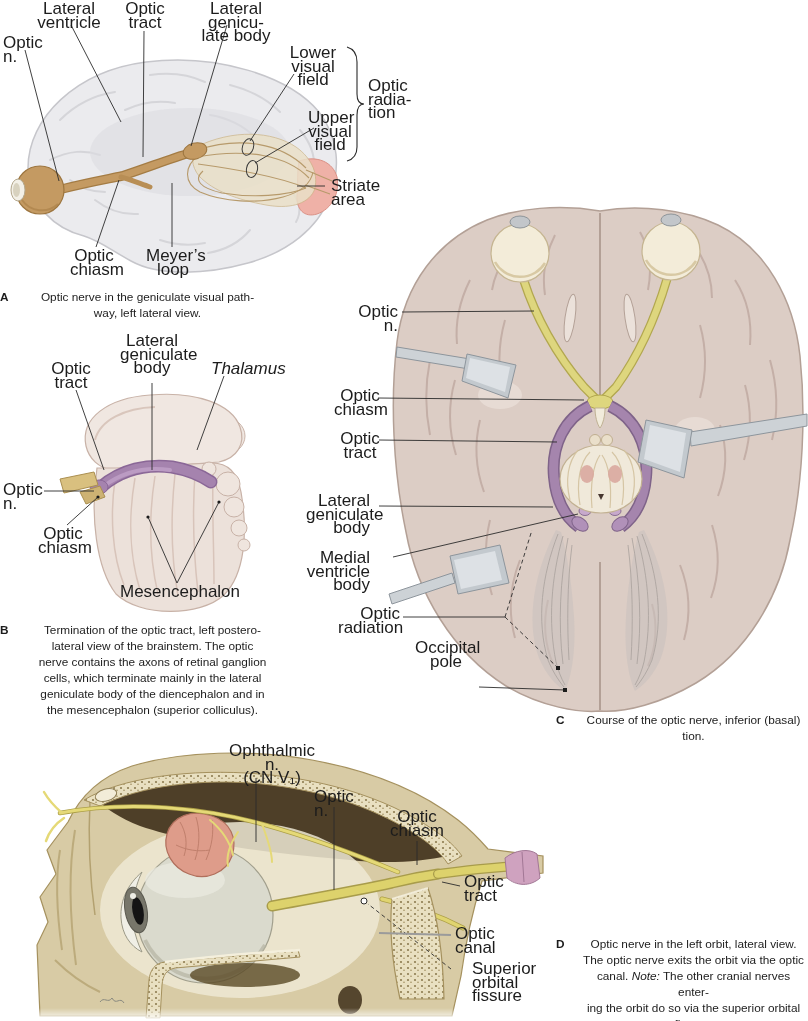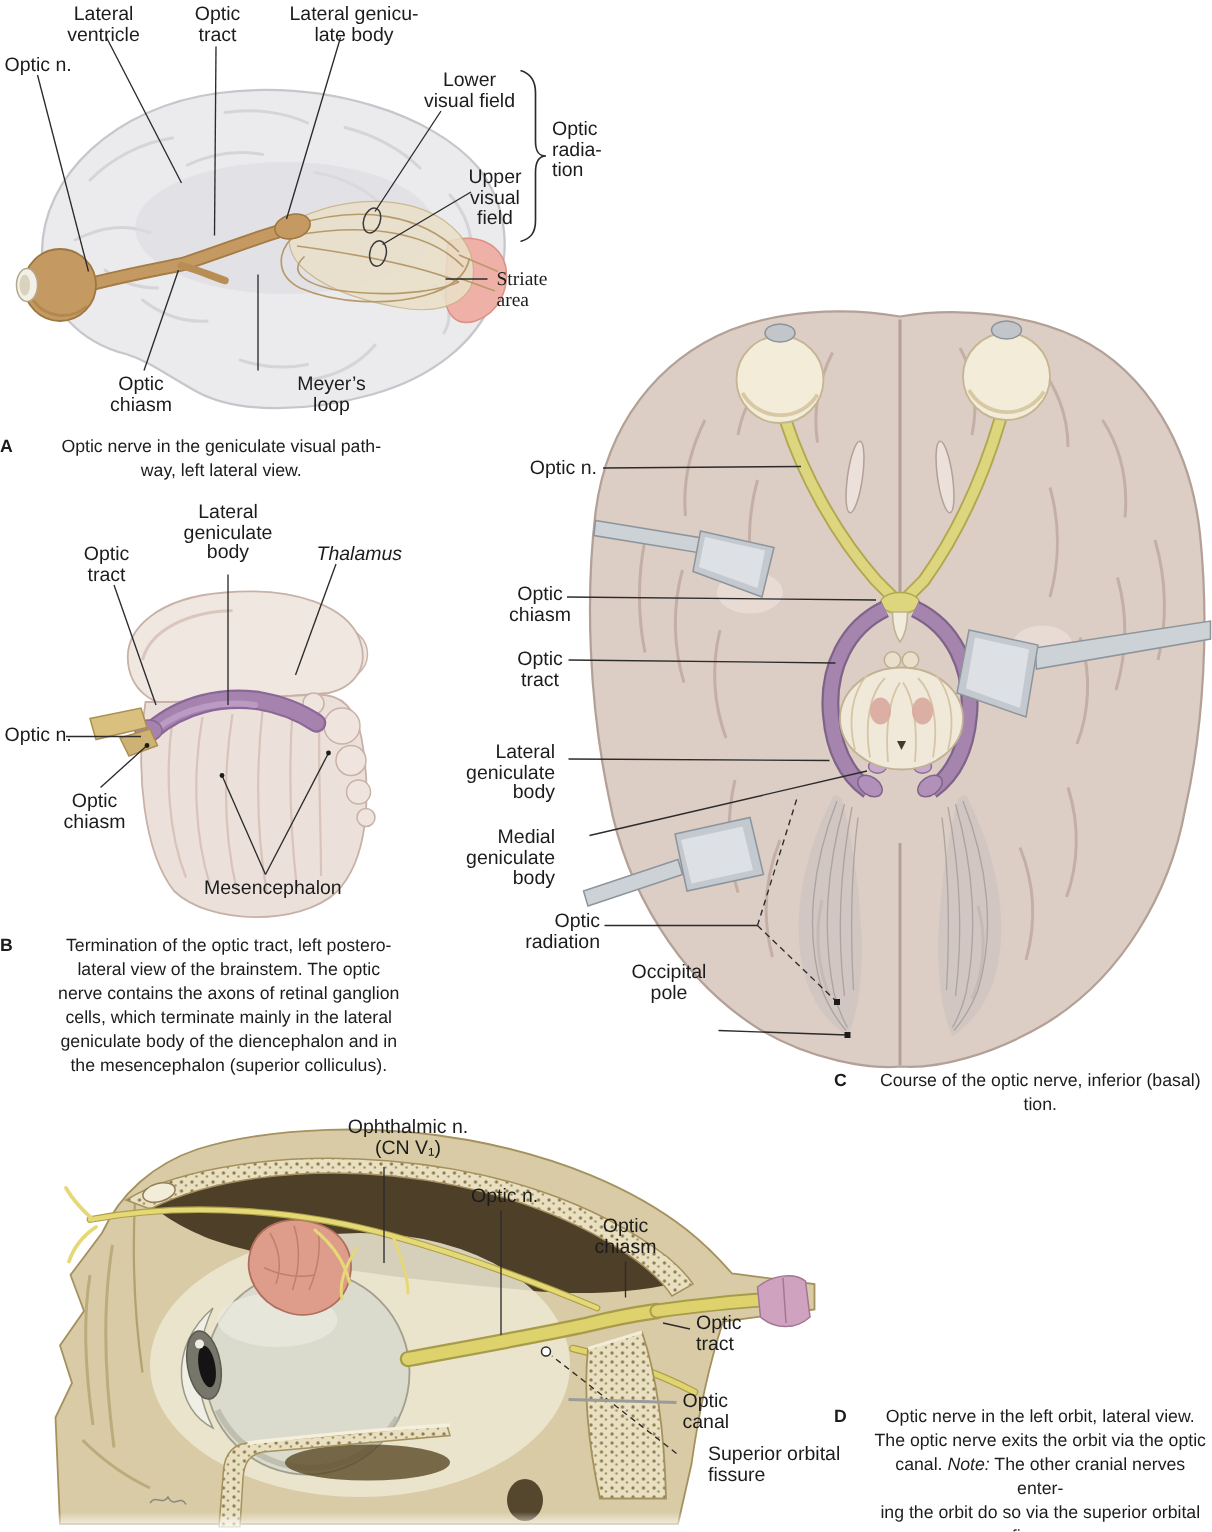--- a/index.html
+++ b/index.html
@@ -1,19 +1,19 @@
 <!DOCTYPE html>
 <html><head>
 <meta charset="utf-8">
 <style>
   html,body{margin:0;padding:0;background:#ffffff;}
   .page{position:relative;width:808px;height:1021px;background:#ffffff;overflow:hidden;
         font-family:"Liberation Sans","DejaVu Sans",sans-serif;}
   svg.art{position:absolute;left:0;top:0;}
-  .lbl{position:absolute;font-size:13px;line-height:13.6px;color:#1c1c1c;white-space:pre-line;}
+  .lbl{position:absolute;font-size:17px;line-height:13.6px;color:#1c1c1c;white-space:pre-line;}
   .lbl.c{text-align:center;}
   .lbl.r{text-align:right;}
   .caption{position:absolute;color:#1c1c1c;font-size:11.8px;line-height:16px;}
   .caption .letter{position:absolute;left:0;top:0;font-weight:bold;}
   .caption .text{display:block;margin-left:25px;white-space:pre-line;text-align:center;}
   .caption .note{font-style:italic;}
 </style>
 </head>
 <body>
 
@@ -312,62 +312,62 @@
   <div class="lbl c" style="left:193px;top:2px;width:86px;">Lateral genicu-
 late body</div>
   <div class="lbl c" style="left:280px;top:46px;width:66px;text-align:center;">Lower
 visual field</div>
   <div class="lbl c" style="left:308px;top:111px;width:44px;">Upper
 visual
 field</div>
   <div class="lbl" style="left:368px;top:79px;width:48px;">Optic
 radia-
 tion</div>
-  <div class="lbl" style="left:331px;top:179px;width:50px;font-family:Liberation Serif, serif;">Striate
+  <div class="lbl" style="left:331px;top:179px;width:50px;">Striate
 area</div>
   <div class="lbl c" style="left:70px;top:249px;width:48px;">Optic
 chiasm</div>
-  <div class="lbl c" style="left:146px;top:249px;width:54px;margin-left:48px;">Meyer’s
+  <div class="lbl c" style="left:146px;top:249px;width:54px;">Meyer’s
 loop</div>
   <div class="caption" style="left:0px;top:289px;width:270px;">
     <span class="letter">A</span>
     <span class="text">Optic nerve in the geniculate visual path-
 way, left lateral view.</span>
   </div>
 
   <div class="lbl c" style="left:50px;top:362px;width:42px;">Optic
 tract</div>
   <div class="lbl c" style="left:120px;top:334px;width:64px;">Lateral
 geniculate
 body</div>
   <div class="lbl" style="left:211px;top:362px;width:60px;font-style:italic;">Thalamus</div>
   <div class="lbl" style="left:3px;top:483px;width:46px;">Optic n.</div>
   <div class="lbl c" style="left:38px;top:527px;width:50px;">Optic
 chiasm</div>
-  <div class="lbl" style="left:136px;top:585px;width:110px;">Mesencephalon</div>
+  <div class="lbl" style="left:120px;top:585px;width:110px;">Mesencephalon</div>
   <div class="caption" style="left:0px;top:622px;width:280px;">
     <span class="letter">B</span>
     <span class="text">Termination of the optic tract, left postero-
 lateral view of the brainstem. The optic
 nerve contains the axons of retinal ganglion
 cells, which terminate mainly in the lateral
 geniculate body of the diencephalon and in
 the mesencephalon (superior colliculus).</span>
   </div>
 
   <div class="lbl r" style="left:352px;top:305px;width:46px;">Optic n.</div>
   <div class="lbl c" style="left:334px;top:389px;width:52px;">Optic
 chiasm</div>
   <div class="lbl c" style="left:336px;top:432px;width:48px;">Optic
 tract</div>
   <div class="lbl r" style="left:306px;top:494px;width:64px;">Lateral
 geniculate
 body</div>
   <div class="lbl r" style="left:306px;top:551px;width:64px;">Medial
-geniculate
+ventricle
 body</div>
   <div class="lbl r" style="left:338px;top:607px;width:62px;">Optic
 radiation</div>
   <div class="lbl c" style="left:415px;top:641px;width:62px;">Occipital
 pole</div>
   <div class="caption" style="left:556px;top:712px;width:250px;">
     <span class="letter">C</span>
     <span class="text">Course of the optic nerve, inferior (basal)
 tion.</span>
   </div>

